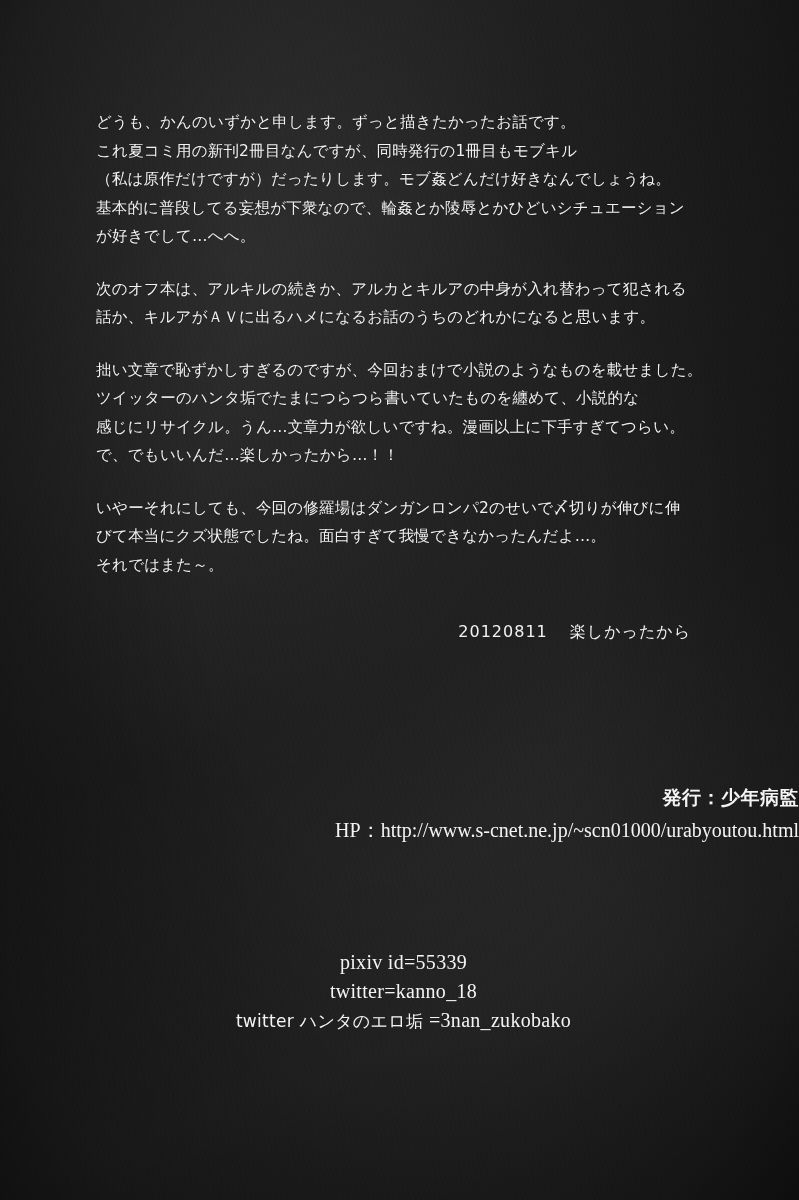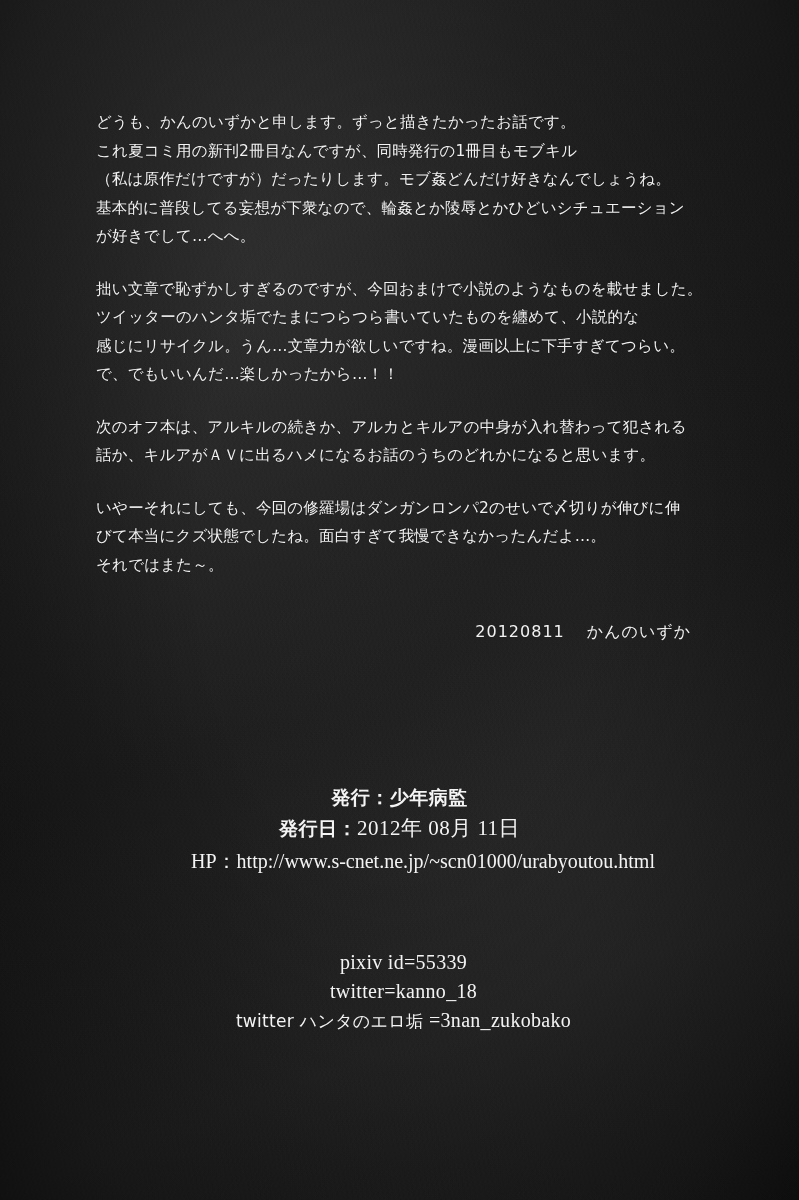--- a/index.html
+++ b/index.html
@@ -66,21 +66,21 @@
     font-size: 16px;
     letter-spacing: 1px;
   }
   .signature .sig-date { margin-right: 22px; text-align: right; }
 
   .colophon {
     position: absolute;
     left: 0;
     right: 0;
     top: 782px;
-    text-align: center;
+    text-align: right;
     color: #f4f4f4;
     font-family: "Liberation Serif", serif;
   }
   .colophon .line {
     font-size: 21px;
     line-height: 31px;
     letter-spacing: 0.5px;
   }
   .colophon .line .cjk {
     font-family: "DejaVu Sans", "Liberation Sans", sans-serif;
@@ -117,41 +117,38 @@
 <div class="page">
   <div class="grain"></div>
   <div class="vignette"></div>
 
   <div class="afterword">
     <p>どうも、かんのいずかと申します。ずっと描きたかったお話です。
 これ夏コミ用の新刊2冊目なんですが、同時発行の1冊目もモブキル
 （私は原作だけですが）だったりします。モブ姦どんだけ好きなんでしょうね。
 基本的に普段してる妄想が下衆なので、輪姦とか陵辱とかひどいシチュエーション
 が好きでして…へへ。</p>
+    <p>次のオフ本は、アルキルの続きか、アルカとキルアの中身が入れ替わって犯される
+話か、キルアがＡＶに出るハメになるお話のうちのどれかになると思います。</p>
     <p>拙い文章で恥ずかしすぎるのですが、今回おまけで小説のようなものを載せました。
 ツイッターのハンタ垢でたまにつらつら書いていたものを纏めて、小説的な
 感じにリサイクル。うん…文章力が欲しいですね。漫画以上に下手すぎてつらい。
 で、でもいいんだ…楽しかったから…！！</p>
-    <p>次のオフ本は、アルキルの続きか、アルカとキルアの中身が入れ替わって犯される
-話か、キルアがＡＶに出るハメになるお話のうちのどれかになると思います。</p>
     <p>いやーそれにしても、今回の修羅場はダンガンロンパ2のせいで〆切りが伸びに伸
 びて本当にクズ状態でしたね。面白すぎて我慢できなかったんだよ…。
 それではまた～。</p>
   </div>
 
   <div class="signature">
-    <span class="sig-date">20120811</span><span>かんのいずか</span>
+    <span class="sig-date">20120811</span><span>楽しかったから</span>
   </div>
 
   <div class="colophon">
     <div class="line">
       <span class="cjk">発行：</span><span class="cjk">少年病監</span>
-    </div>
-    <div class="line">
-      <span class="cjk">発行日：</span><span>2012年 08月 11日</span>
     </div>
     <div class="hp">
       <span>HP：</span><span>http://www.s-cnet.ne.jp/~scn01000/urabyoutou.html</span>
     </div>
   </div>
 
   <div class="handles">
     <div>pixiv id=55339</div>
     <div>twitter=kanno_18</div>
     <div>

